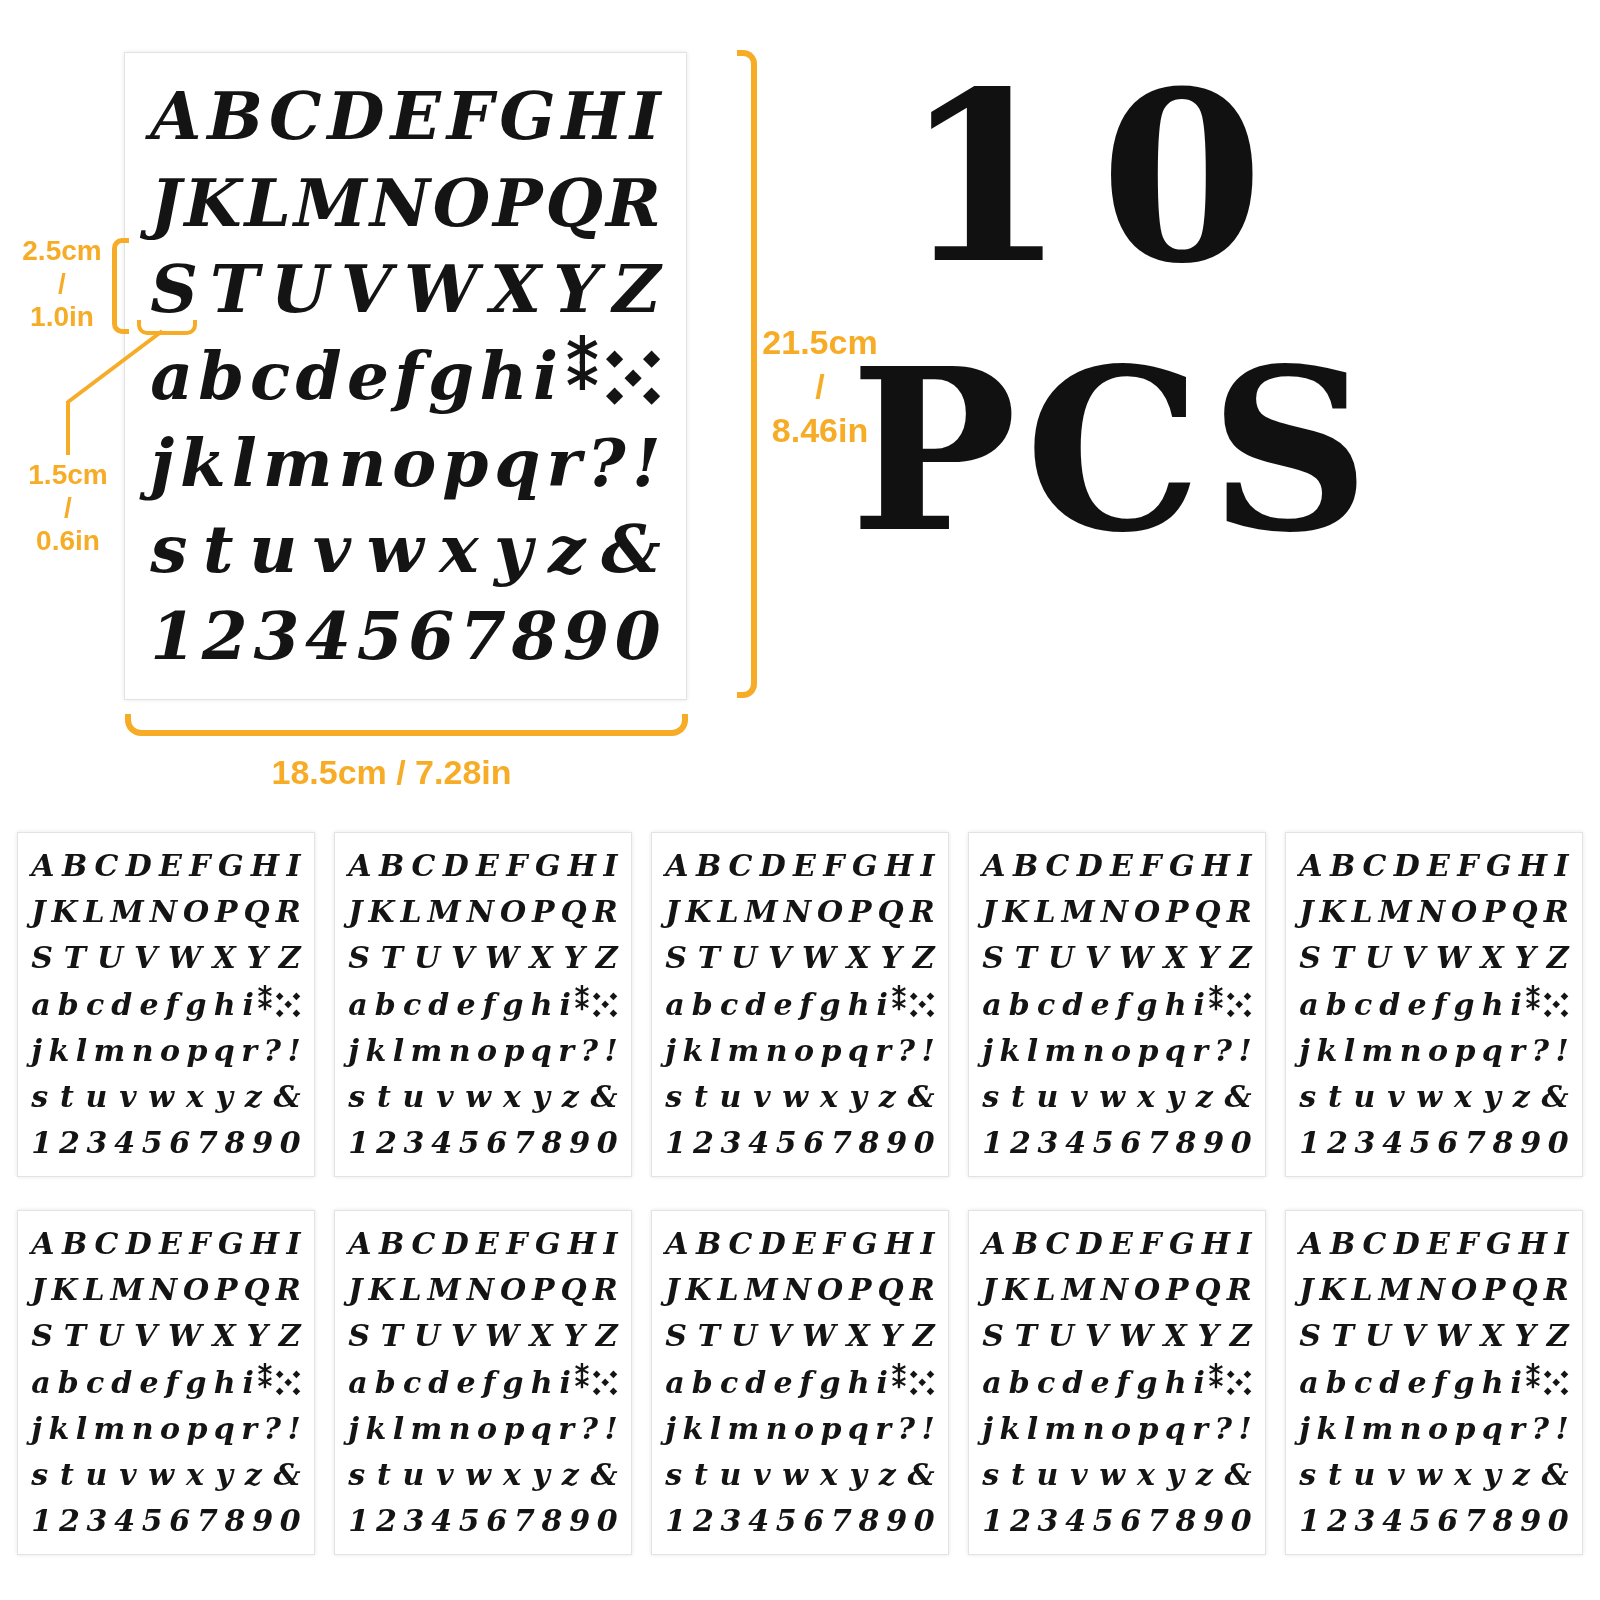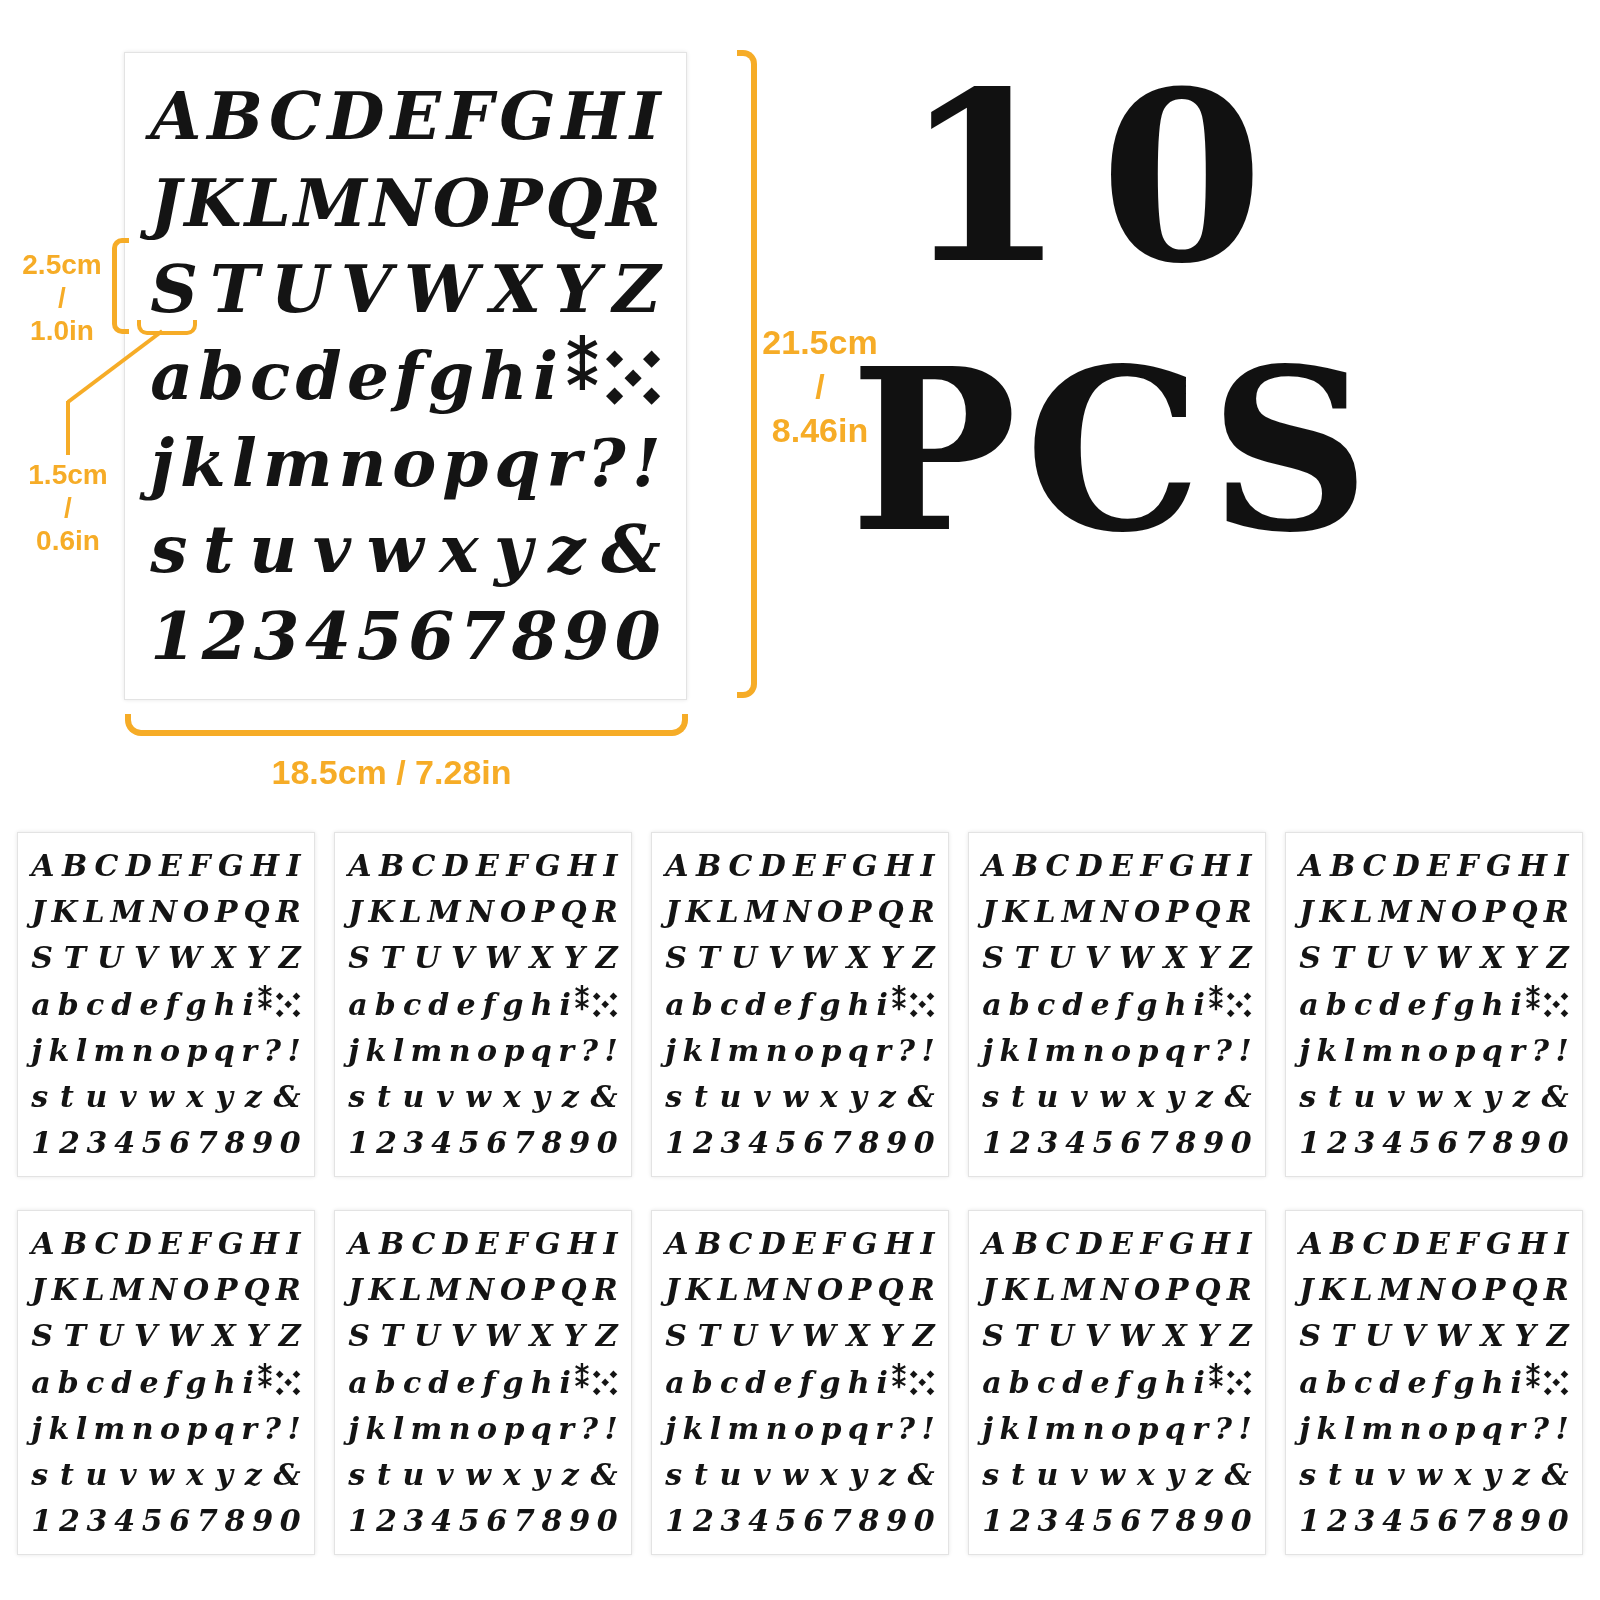--- a/index.html
+++ b/index.html
@@ -212,21 +212,21 @@
             <span class="ch">6</span>
             <span class="ch">7</span>
             <span class="ch">8</span>
             <span class="ch">9</span>
             <span class="ch">0</span>
           </span>
     </div>
   </div>
 </div>
 
-  <div class="dim dim-small" style="left:18px; top:248px; width:88px;">
+  <div class="dim dim-small" style="left:18px; top:234px; width:88px;">
     <div>2.5cm</div>
     <div>/</div>
     <div>1.0in</div>
   </div>
   <div class="bracket bracket-letter-h"></div>
 
   <div class="bracket bracket-letter-w"></div>
   <div class="line line-diag"></div>
   <div class="line line-vert"></div>
   <div class="dim dim-small" style="left:24px; top:458px; width:88px;text-align:center;">

